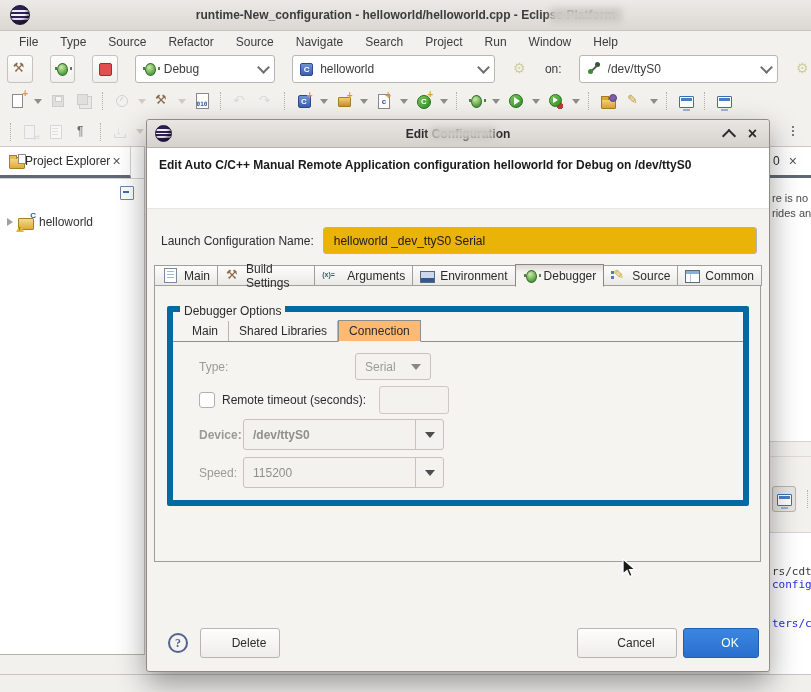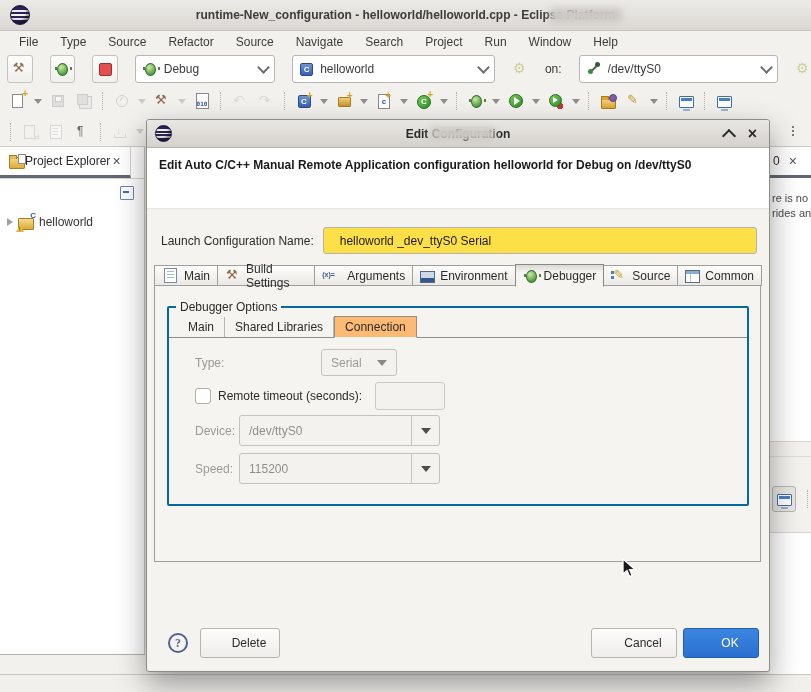--- a/index.html
+++ b/index.html
@@ -150,54 +150,54 @@
   .dlg-titlebar .eclipse-logo{width:15px;height:15px;margin-left:8px;}
   .dlg-title{position:absolute;left:0;right:0;text-align:center;font-weight:bold;font-size:12px;color:#2b2b2b;}
   .dlg-controls{margin-left:auto;display:flex;align-items:center;gap:14px;padding-right:12px;z-index:2;}
   .min-chev{width:8px;height:8px;border-top:2px solid #2b2b2b;border-right:2px solid #2b2b2b;transform:rotate(-45deg);margin-top:4px;}
   .close-x{font-size:16px;font-weight:bold;color:#2b2b2b;line-height:10px;}
   .dlg-header{height:61px;flex:none;background:#fff;border-bottom:1px solid #e8e6e1;padding:10px 0 0 12px;box-sizing:border-box;}
   .dlg-header b{font-size:12px;color:#1a1a1a;}
   .dlg-body{position:relative;flex:1;}
   .name-row{display:flex;align-items:center;margin:18px 12px 10px 14px;}
   .name-row label{color:#2b2b2b;margin-right:9px;white-space:nowrap;}
-  .txt{height:25px;background:#fde047;border:1px solid #b6b3ae;border-radius:3px;padding:0 16px;font:12px "Liberation Sans",sans-serif;color:#1a1a1a;}
+  .txt{height:25px;background:#eab308;border:1px solid #b6b3ae;border-radius:3px;padding:0 10px;font:12px "Liberation Sans",sans-serif;color:#1a1a1a;}
   .name-row .txt{flex:1;}
   .tabs{display:flex;align-items:flex-end;margin:0 8px 0 7px;position:relative;z-index:2;}
   .tab{display:flex;align-items:center;gap:5px;height:21px;padding:0 7px;box-sizing:border-box;
     background:linear-gradient(#fdfdfc,#ebe9e5);border:1px solid #a09e9a;margin-right:-1px;font-size:12px;color:#2b2b2b;}
   .tab.selected{height:23px;background:linear-gradient(#dcd9d4,#f5f4f1 35%);border-color:#8a8884;border-bottom:1px solid #f5f4f1;margin-bottom:-1px;z-index:3;}
   .tab-content{margin:0 8px 0 7px;margin-top:-1px;height:277px;border:1px solid #a09e9a;background:#f5f4f1;position:relative;box-sizing:border-box;}
   .startup-row{display:flex;align-items:center;margin:13px 0 0 18px;}
   .cbx{width:16px;height:16px;border-radius:3px;box-sizing:border-box;position:relative;flex:none;}
   .cbx.checked{background:linear-gradient(#5596e0,#2f77cf);border:1px solid #2361ad;}
   .cbx.checked::after{content:"";position:absolute;left:5px;top:1px;width:4px;height:8px;border:solid #fff;border-width:0 2px 2px 0;transform:rotate(40deg);}
   .cbx.unchecked{background:#fff;border:1px solid #b3b0ab;}
   .startup-row .lbl{margin:0 8px 0 6px;color:#2b2b2b;}
-  .groupbox{position:relative;margin:20px 11px 0 12px;height:200px;border:2px solid #0369a1;border-radius:2px;box-sizing:border-box;}
+  .groupbox{position:relative;margin:20px 11px 0 12px;height:200px;border:6px solid #0369a1;border-radius:2px;box-sizing:border-box;}
   .grp-title{position:absolute;top:-8px;left:7px;background:#f5f4f1;padding:0 4px;color:#2b2b2b;}
   .itabs{display:flex;align-items:flex-end;margin-top:8px;padding-left:9px;border-bottom:1px solid #908e8a;}
   .itab{font-size:12px;color:#2b2b2b;padding:3px 10px;border-right:1px solid #b8b5b0;}
   .itab.selected{border:1px solid #908e8a;border-bottom:1px solid #f5f4f1;margin-bottom:-1px;background:#fdba74;}
   .form{margin:11px 0 0 26px;}
   .frow{display:flex;align-items:center;}
   .flabel{color:#9c9a96;}
   .sel-sm{width:76px;height:27px;border:1px solid #c6c3be;border-radius:3px;background:#f3f2ef;
     display:flex;align-items:center;justify-content:space-between;padding:0 9px;box-sizing:border-box;color:#9c9a96;}
   .tri{width:0;height:0;border-left:5px solid transparent;border-right:5px solid transparent;border-top:6px solid #8a8884;}
   .txt-dis{width:70px;height:28px;background:#f3f2ef;border:1px solid #ccc9c4;border-radius:3px;box-sizing:border-box;}
   .combo{width:201px;height:31px;border:1px solid #c6c3be;border-radius:3px;background:#f3f2ef;display:flex;align-items:center;box-sizing:border-box;}
   .combo .val{flex:1;padding:0 9px;color:#918f8b;}
   .combo .abtn{width:27px;height:100%;border-left:1px solid #c6c3be;display:flex;align-items:center;justify-content:center;}
   .combo .abtn .tri{border-top-color:#4d4d4d;}
   .btnbar{position:absolute;left:0;right:0;bottom:13px;display:flex;align-items:center;padding:0 10px 0 21px;}
   .btn{height:30px;border:1px solid #b8b5b0;border-radius:3px;background:linear-gradient(#fdfdfc,#efedea);
     font:12px "Liberation Sans",sans-serif;color:#2b2b2b;display:flex;align-items:center;justify-content:center;box-sizing:border-box;padding-left:18px;}
   .btn-delete{width:80px;margin-left:12px;}
-  .btn-cancel{width:86px;margin-left:auto;margin-right:6px;}
+  .btn-cancel{width:100px;margin-left:auto;margin-right:6px;}
   .btn-ok{width:76px;background:linear-gradient(#3b86e0,#2a6fd0);border-color:#1f5eb0;color:#fff;}
   
   .cursor{position:absolute;left:622px;top:558px;z-index:99;}
 </style>
 </head>
 <body>
 
 <div id="screen">
 
   <div class="titlebar">
@@ -388,20 +388,27 @@
     <div class="rband">
       <div class="line"></div>
       <div class="row">
         <span class="pressed">
             <span class="icon ic-console"></span>
           </span>
         <span class="tsep"></span>
 
       </div>
     </div>
+    <div class="rconsole" id="rconsole">
+        <div style="color: rgb(58, 58, 58);">rs/cdt</div>
+        <div style="color: rgb(36, 48, 214);">config</div>
+        <div style="color: rgb(58, 58, 58);">&nbsp;</div>
+        <div style="color: rgb(58, 58, 58);">&nbsp;</div>
+        <div style="color: rgb(36, 48, 214);">ters/c</div>
+      </div>
   </div>
 
   <div class="statusbar"></div>
 
   <div class="dialog">
     <div class="dlg-titlebar">
       <span class="eclipse-logo"></span>
       <div class="dlg-title">Edit Configuration</div>
       <div class="redact" style="left:283px;top:7px;width:65px;height:13px;z-index:2;"></div>
       <div class="dlg-controls">
@@ -458,31 +465,31 @@
 
           <div class="itabs">
             <span class="itab">Main</span>
             <span class="itab">Shared Libraries</span>
             <span class="itab selected">Connection</span>
           </div>
 
           <div class="form">
             <div class="frow" style="margin-bottom:6px;">
               <span class="flabel" style="width:44px">Type:</span>
-              <div class="sel-sm" style="margin-left:82px">
+              <div class="sel-sm" style="margin-left:112px">
                 <span>Serial</span>
                 <span class="tri"></span>
               </div>
             </div>
             <div class="frow" style="margin-bottom:5px;">
               <span class="cbx unchecked"></span>
               <span style="color:#2b2b2b;margin-left:7px;">Remote timeout (seconds):</span>
               <span class="txt-dis" style="margin-left:13px;"></span>
             </div>
-            <div class="frow" style="margin-bottom:7px;">
+            <div class="frow" style="margin-bottom:7px;font-weight:bold;">
               <span class="flabel" style="width:44px">Device:</span>
               <div class="combo">
                 <span class="val">/dev/ttyS0</span>
                 <span class="abtn">
                     <span class="tri"></span>
                   </span>
               </div>
             </div>
             <div class="frow">
               <span class="flabel" style="width:44px">Speed:</span>

